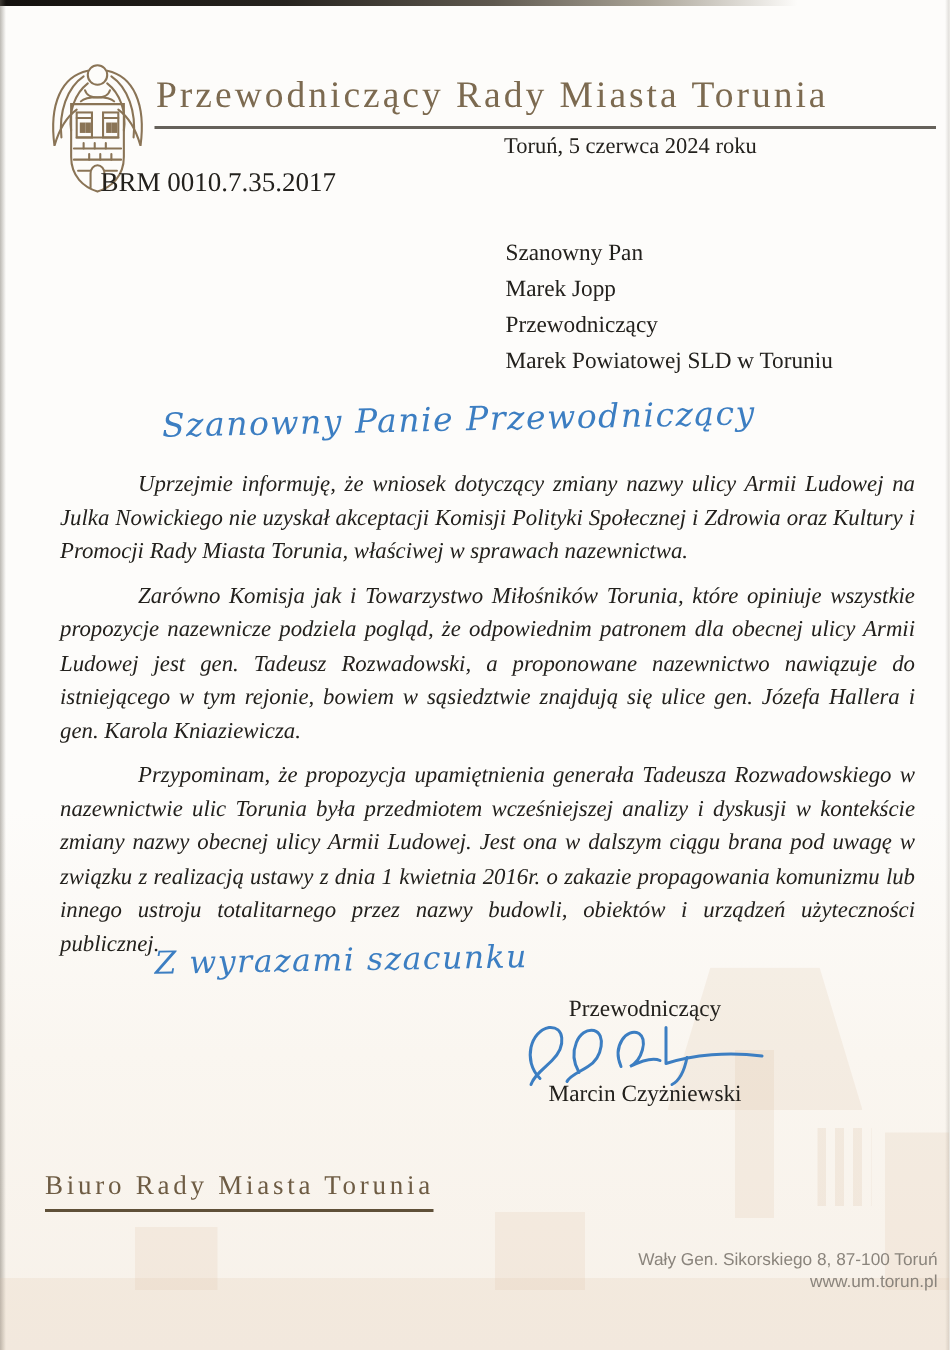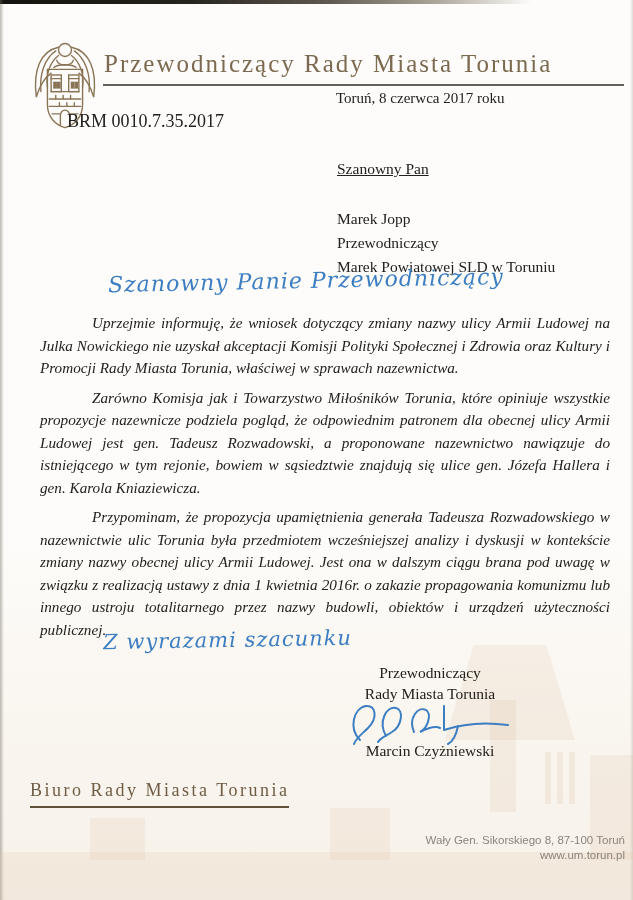--- a/index.html
+++ b/index.html
@@ -32,21 +32,21 @@
   .wm-band{left:0;top:852px;width:633px;height:48px;background:rgba(222,196,168,.18);}
   
   .crest{position:absolute;left:28px;top:36px;width:74px;height:102px;}
   .title{position:absolute;left:104px;top:50px;font-size:25px;letter-spacing:2px;
     color:#7c6a50;white-space:nowrap;}
   .rule{position:absolute;left:103px;top:84px;width:521px;height:2px;background:#4a453d;opacity:.85;}
   .date{position:absolute;left:336px;top:90px;font-size:15px;color:#23211d;}
   .ref{position:absolute;left:67px;top:111px;font-size:18px;color:#23211d;}
   
   .recipient{position:absolute;left:337px;top:157px;font-size:15.5px;line-height:24px;}
-  .recipient .sal{margin-bottom:26px;text-decoration:underline;}
+  .recipient .sal{}
   
   .hand{position:absolute;color:#3c7ec2;font-family:"DejaVu Serif",serif;font-style:italic;}
   .hand-greeting{left:108px;top:268px;font-size:22px;letter-spacing:1px;transform:rotate(-1.2deg);}
   .hand-closing{left:103px;top:628px;font-size:21px;letter-spacing:1px;transform:rotate(-1deg);}
   
   .body-text{position:absolute;left:40px;top:312px;width:570px;font-size:15.2px;
     line-height:22.5px;text-align:justify;font-style:italic;}
   .body-text p{margin:0 0 7px 0;text-indent:52px;}
   
   .sig{position:absolute;left:335px;top:662px;width:190px;text-align:center;
@@ -102,21 +102,21 @@
     <rect x="51" y="50" width="2.5" height="6" fill="#8a7456"></rect>
 
     <path d="M25,60 h30 M23,68 h34 M23,76 h34 M26,84 h28"></path>
     <path d="M30,64 v4 M38,64 v4 M46,64 v4 M34,72 v4 M42,72 v4 M50,72 v4"></path>
 
     <path d="M35,96 L35,86 a5,6 0 0 1 10,0 L45,96" fill="#fdfcfa"></path>
   </svg>
 
   <div class="title">Przewodniczący Rady Miasta Torunia</div>
   <div class="rule"></div>
-  <div class="date">Toruń, 8 czerwca 2017 roku</div>
+  <div class="date">Toruń, 5 czerwca 2024 roku</div>
   <div class="ref">BRM 0010.7.35.2017</div>
 
   <div class="recipient">
     <div class="sal">Szanowny Pan</div>
     <div>Marek Jopp</div>
     <div>Przewodniczący</div>
     <div>Marek Powiatowej SLD w Toruniu</div>
   </div>
 
   <div class="hand hand-greeting">Szanowny Panie Przewodniczący</div>
@@ -124,21 +124,20 @@
   <div class="body-text">
     <p>Uprzejmie informuję, że wniosek dotyczący zmiany nazwy ulicy Armii Ludowej na Julka Nowickiego nie uzyskał akceptacji Komisji Polityki Społecznej i Zdrowia oraz Kultury i Promocji Rady Miasta Torunia, właściwej w sprawach nazewnictwa.</p>
     <p>Zarówno Komisja jak i Towarzystwo Miłośników Torunia, które opiniuje wszystkie propozycje nazewnicze podziela pogląd, że odpowiednim patronem dla obecnej ulicy Armii Ludowej jest gen. Tadeusz Rozwadowski, a proponowane nazewnictwo nawiązuje do istniejącego w tym rejonie, bowiem w sąsiedztwie znajdują się ulice gen. Józefa Hallera i gen. Karola Kniaziewicza.</p>
     <p>Przypominam, że propozycja upamiętnienia generała Tadeusza Rozwadowskiego w nazewnictwie ulic Torunia była przedmiotem wcześniejszej analizy i dyskusji w kontekście zmiany nazwy obecnej ulicy Armii Ludowej. Jest ona w dalszym ciągu brana pod uwagę w związku z realizacją ustawy z dnia 1 kwietnia 2016r. o zakazie propagowania komunizmu lub innego ustroju totalitarnego przez nazwy budowli, obiektów i urządzeń użyteczności publicznej.</p>
   </div>
 
   <div class="hand hand-closing">Z wyrazami szacunku</div>
 
   <div class="sig">
     <div>Przewodniczący</div>
-    <div>Rady Miasta Torunia</div>
     <svg width="180" height="50" viewBox="0 0 180 50" fill="none" stroke="#3c7ec2" stroke-width="2" stroke-linecap="round">
       <path d="M20,42 C8,30 14,10 26,8 C36,7 38,20 28,30 C22,36 16,40 14,46"></path>
       <path d="M46,38 C38,24 46,8 56,10 C64,12 62,28 52,34 C46,38 40,40 38,44"></path>
       <path d="M74,34 C68,20 78,8 86,12 C92,16 88,30 80,34 C88,30 96,28 100,30"></path>
       <path d="M104,32 L104,8 M104,32 C122,26 146,24 168,27"></path>
       <path d="M118,28 C116,38 112,44 108,46"></path>
     </svg>
     <div>Marcin Czyżniewski</div>
   </div>
 

